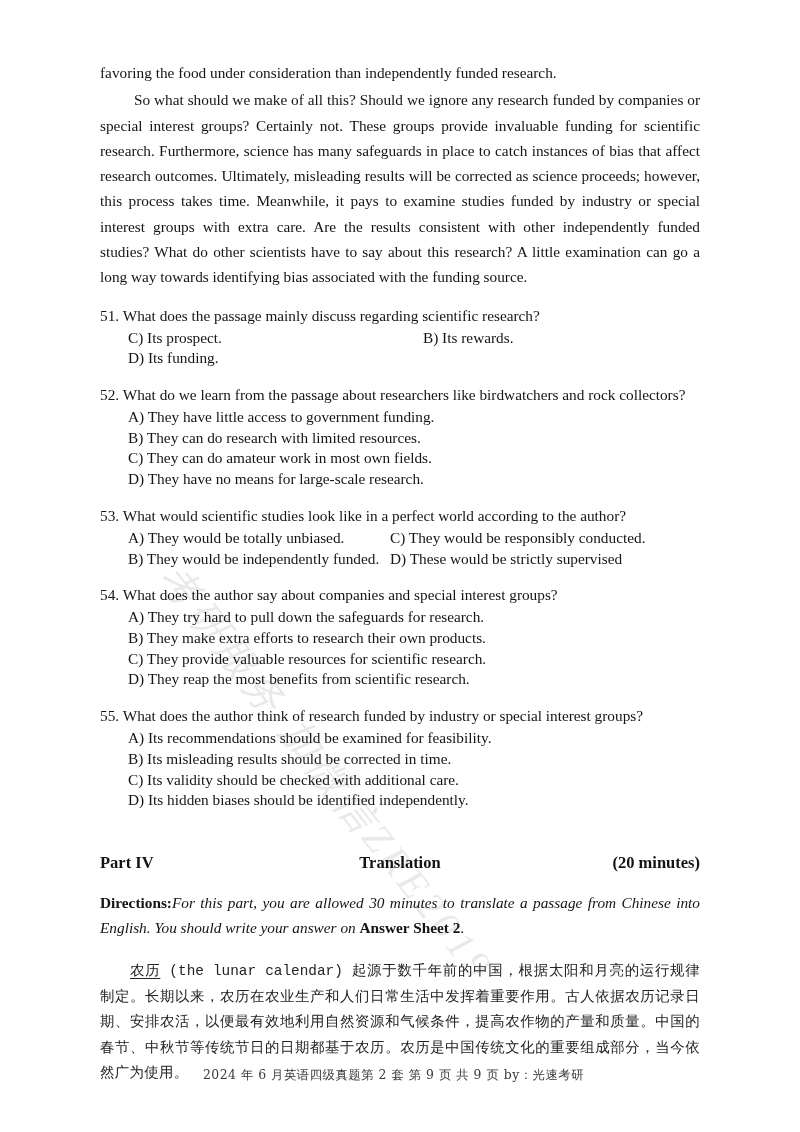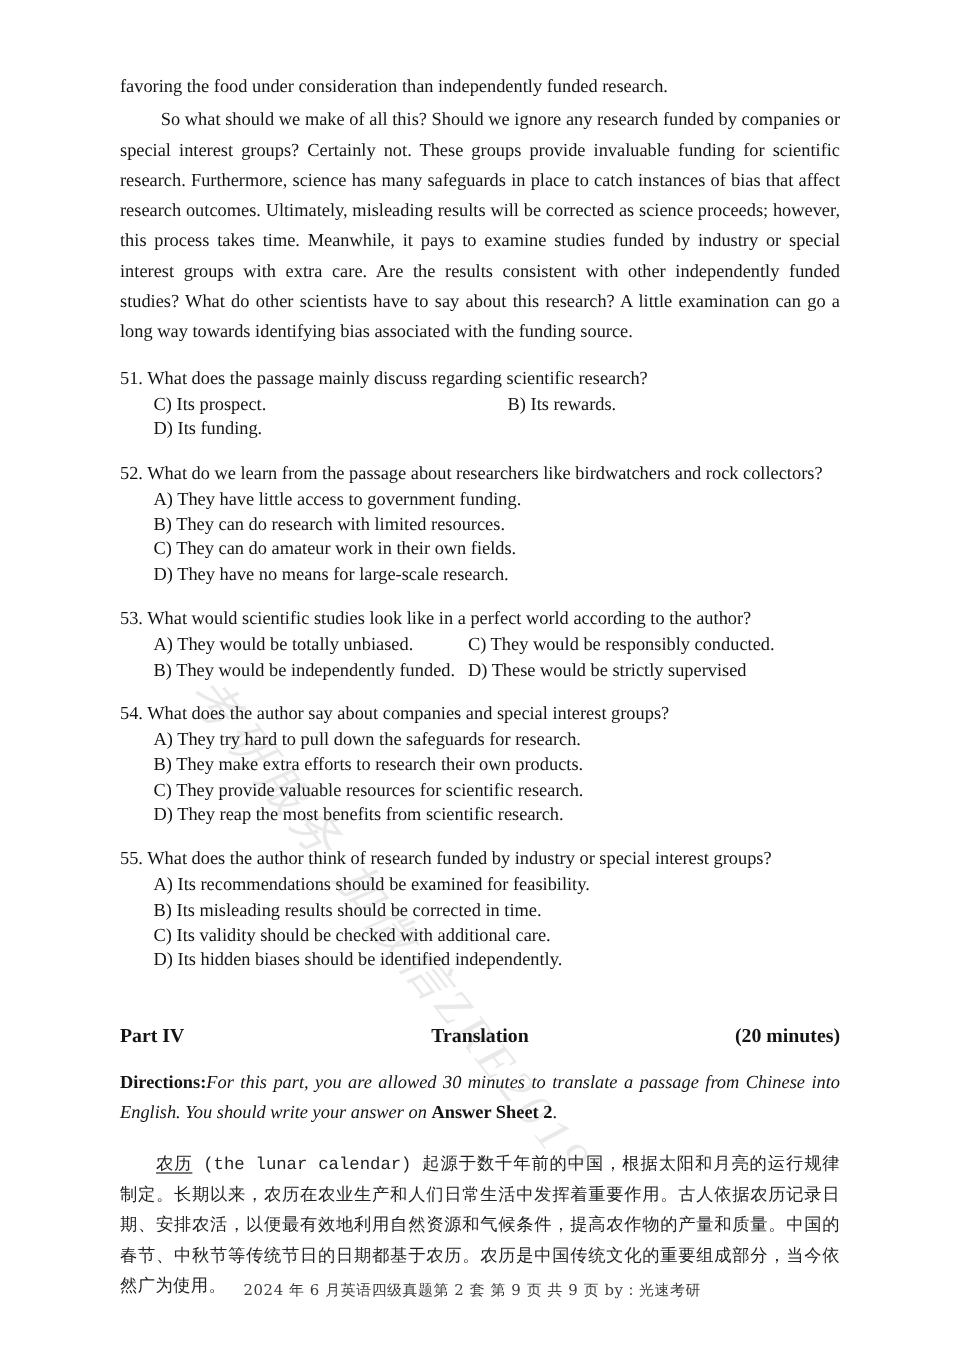--- a/index.html
+++ b/index.html
@@ -212,21 +212,21 @@
     </div>
 
     <div class="question">
       <p class="q-stem spread">
         <span class="q-num">52.</span>
         <span>What do we learn from the passage about researchers like birdwatchers and rock collectors?</span>
       </p>
       <div class="options one-col">
         <div class="opt">A) They have little access to government funding.</div>
         <div class="opt">B) They can do research with limited resources.</div>
-        <div class="opt">C) They can do amateur work in their own fields.</div>
+        <div class="opt">C) They can do amateur work in most own fields.</div>
         <div class="opt">D) They have no means for large-scale research.</div>
       </div>
     </div>
 
     <div class="question">
       <p class="q-stem">
         <span class="q-num">53.</span>
         <span>What would scientific studies look like in a perfect world according to the author?</span>
       </p>
       <div class="options two-col tight">

